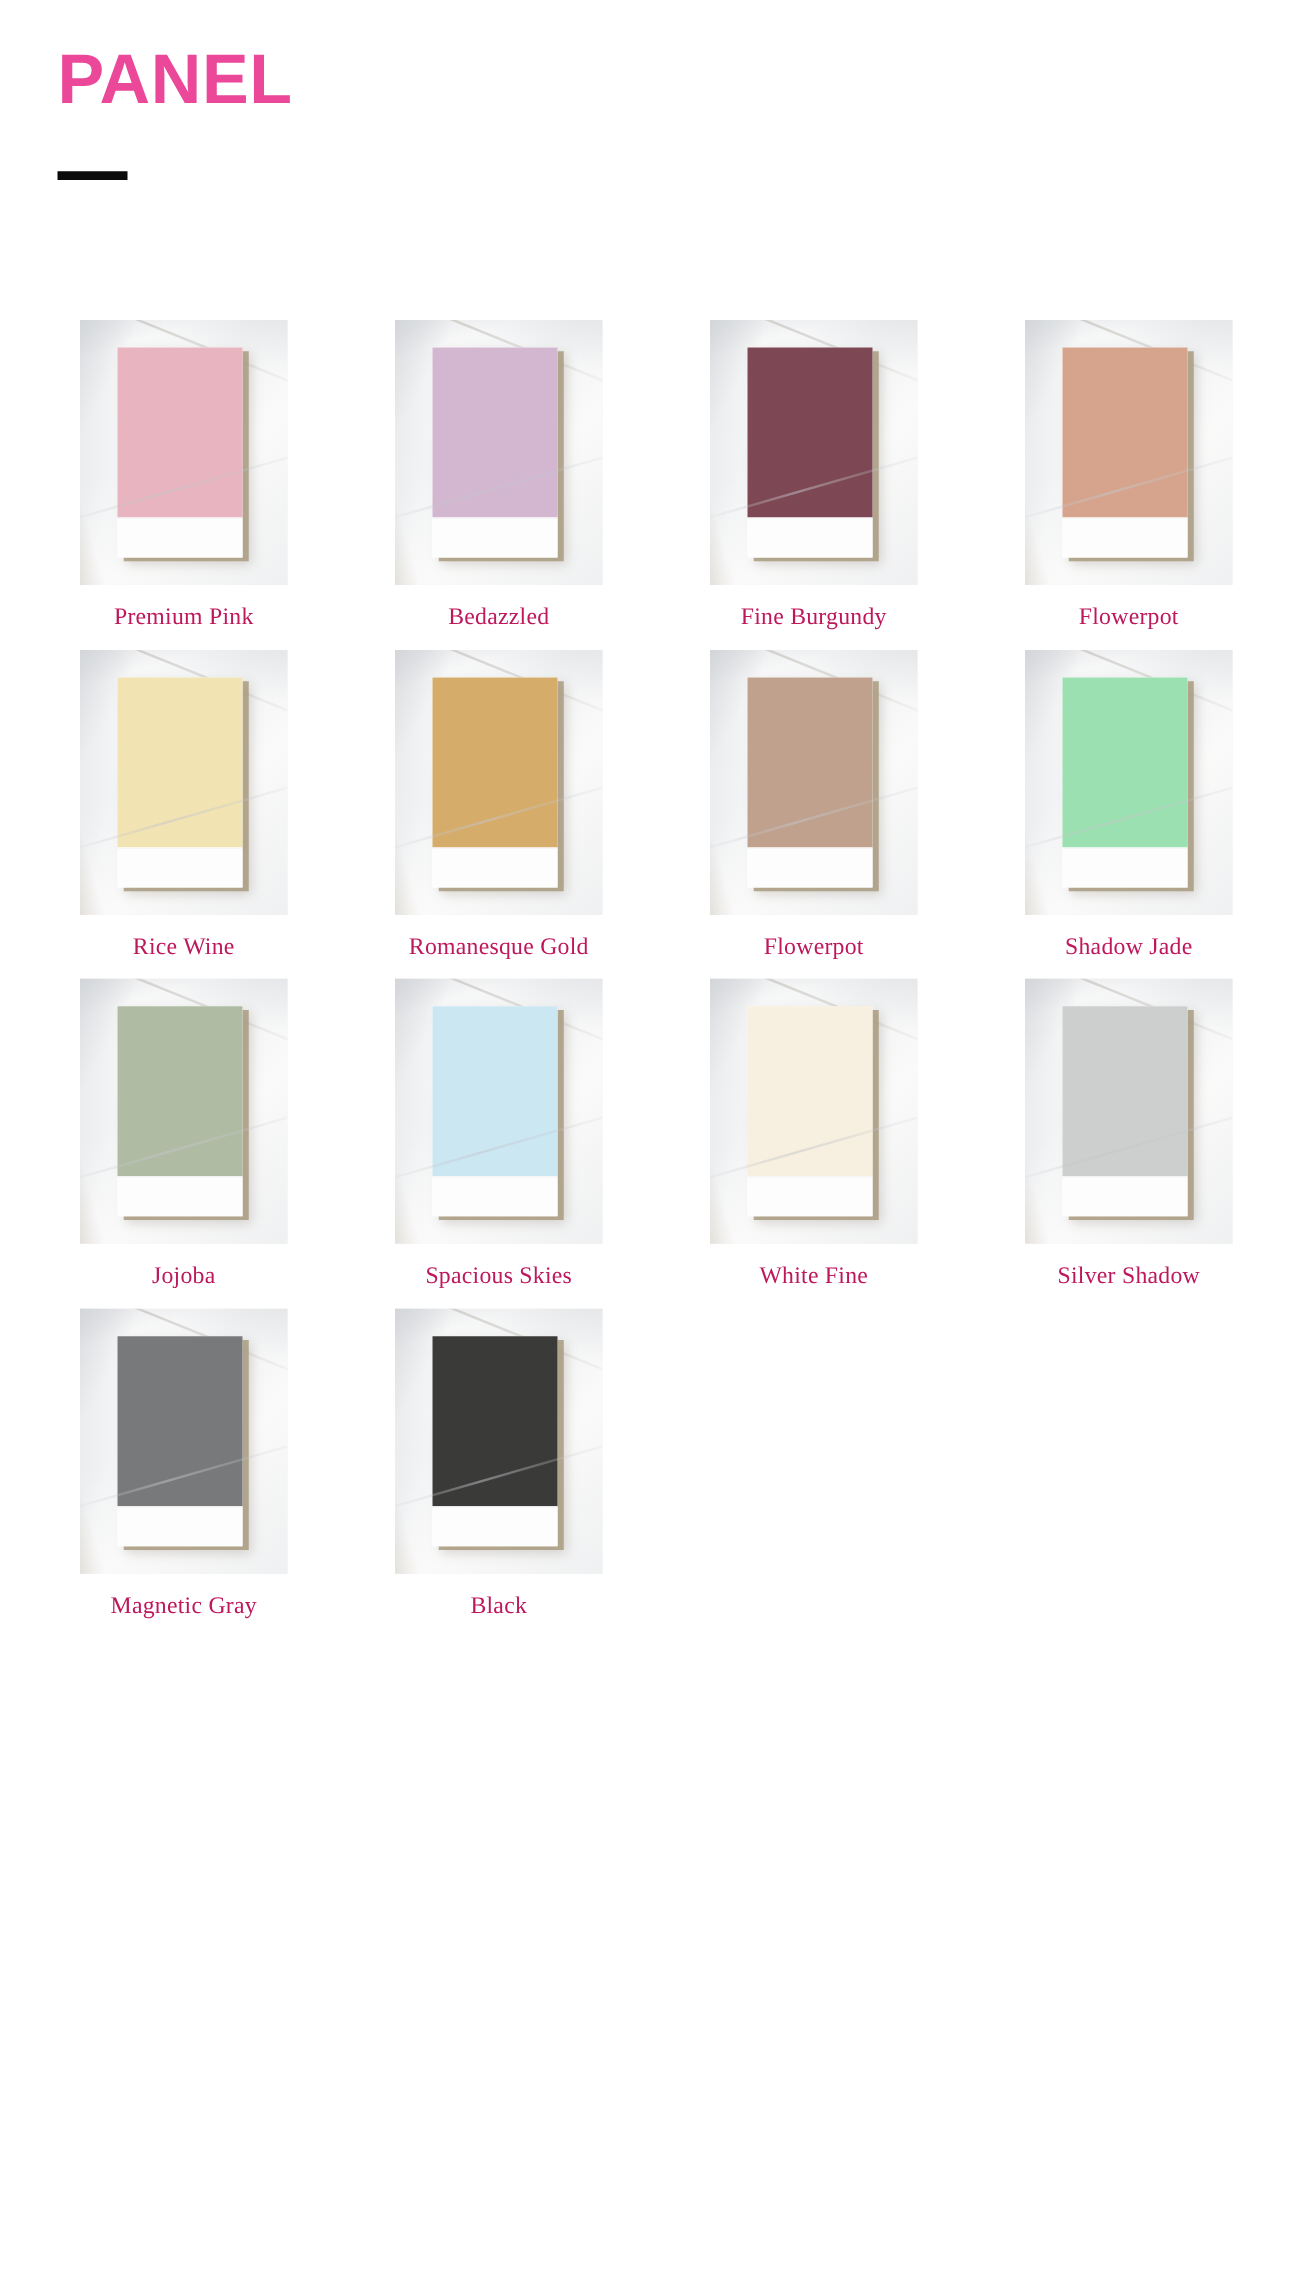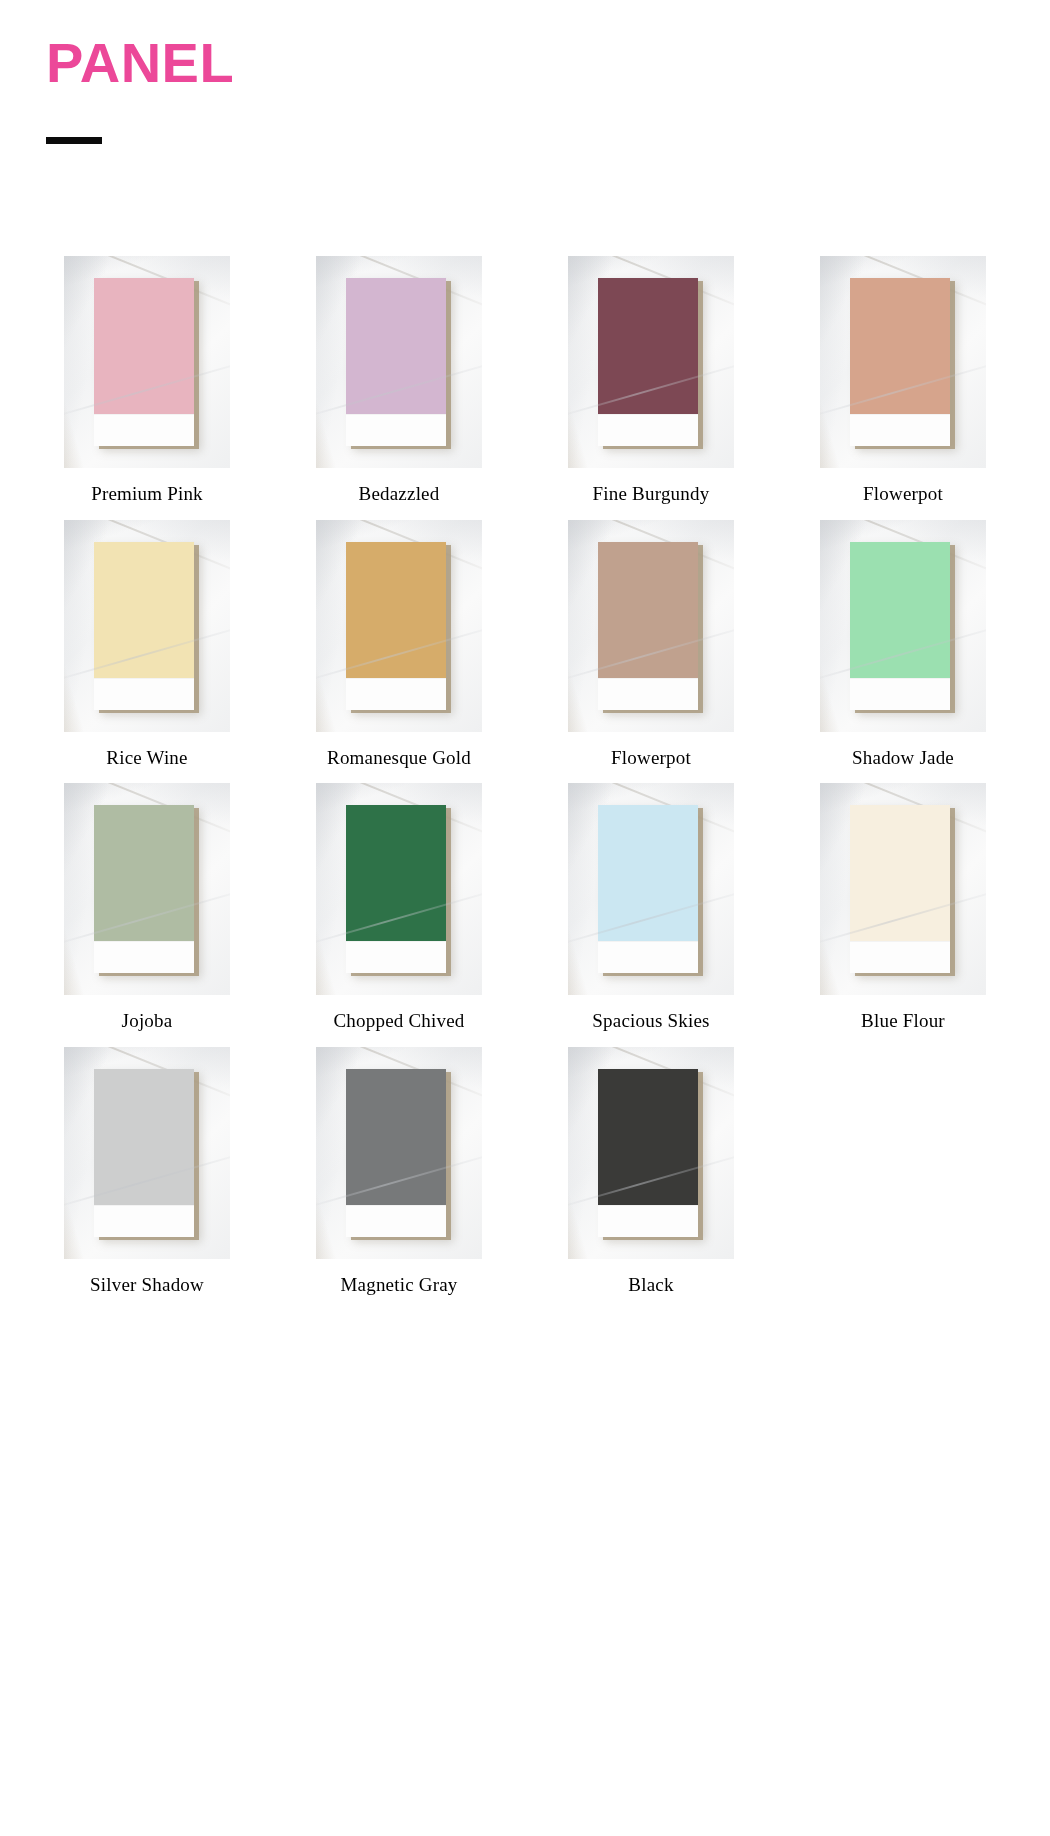--- a/index.html
+++ b/index.html
@@ -118,21 +118,21 @@
     background: #fdfdfd;
     box-shadow: inset 0 1px 0 rgba(0,0,0,0.04);
   }
 
   
   .swatch-label {
     margin-top: 14px;
     font-family: "Liberation Serif", "DejaVu Serif", serif;
     font-size: 19px;
     line-height: 1.25;
-    color: #000000;
+    color: #be185d;
     text-align: right;
     letter-spacing: 0.2px;
   }
 </style>
 </head>
 <body>
 
 <div class="page-header">
   <h1 class="page-title">PANEL</h1>
   <div class="title-rule"></div>
@@ -216,43 +216,34 @@
         <div class="paint-card">
           <div class="paint-color" style="background-color: rgb(175, 188, 163);"></div>
           <div class="paint-strip"></div>
         </div>
       </div>
       <div class="swatch-label">Jojoba</div>
     </div>
     <div class="swatch-cell">
       <div class="swatch-photo">
         <div class="paint-card">
-          <div class="paint-color" style="background-color: rgb(46, 114, 72);"></div>
-          <div class="paint-strip"></div>
-        </div>
-      </div>
-      <div class="swatch-label">Chopped Chived</div>
-    </div>
-    <div class="swatch-cell">
-      <div class="swatch-photo">
-        <div class="paint-card">
           <div class="paint-color" style="background-color: rgb(203, 231, 242);"></div>
           <div class="paint-strip"></div>
         </div>
       </div>
       <div class="swatch-label">Spacious Skies</div>
     </div>
     <div class="swatch-cell">
       <div class="swatch-photo">
         <div class="paint-card">
           <div class="paint-color" style="background-color: rgb(247, 239, 223);"></div>
           <div class="paint-strip"></div>
         </div>
       </div>
-      <div class="swatch-label">Blue Flour</div>
+      <div class="swatch-label">White Fine</div>
     </div>
     <div class="swatch-cell">
       <div class="swatch-photo">
         <div class="paint-card">
           <div class="paint-color" style="background-color: rgb(205, 206, 206);"></div>
           <div class="paint-strip"></div>
         </div>
       </div>
       <div class="swatch-label">Silver Shadow</div>
     </div>

